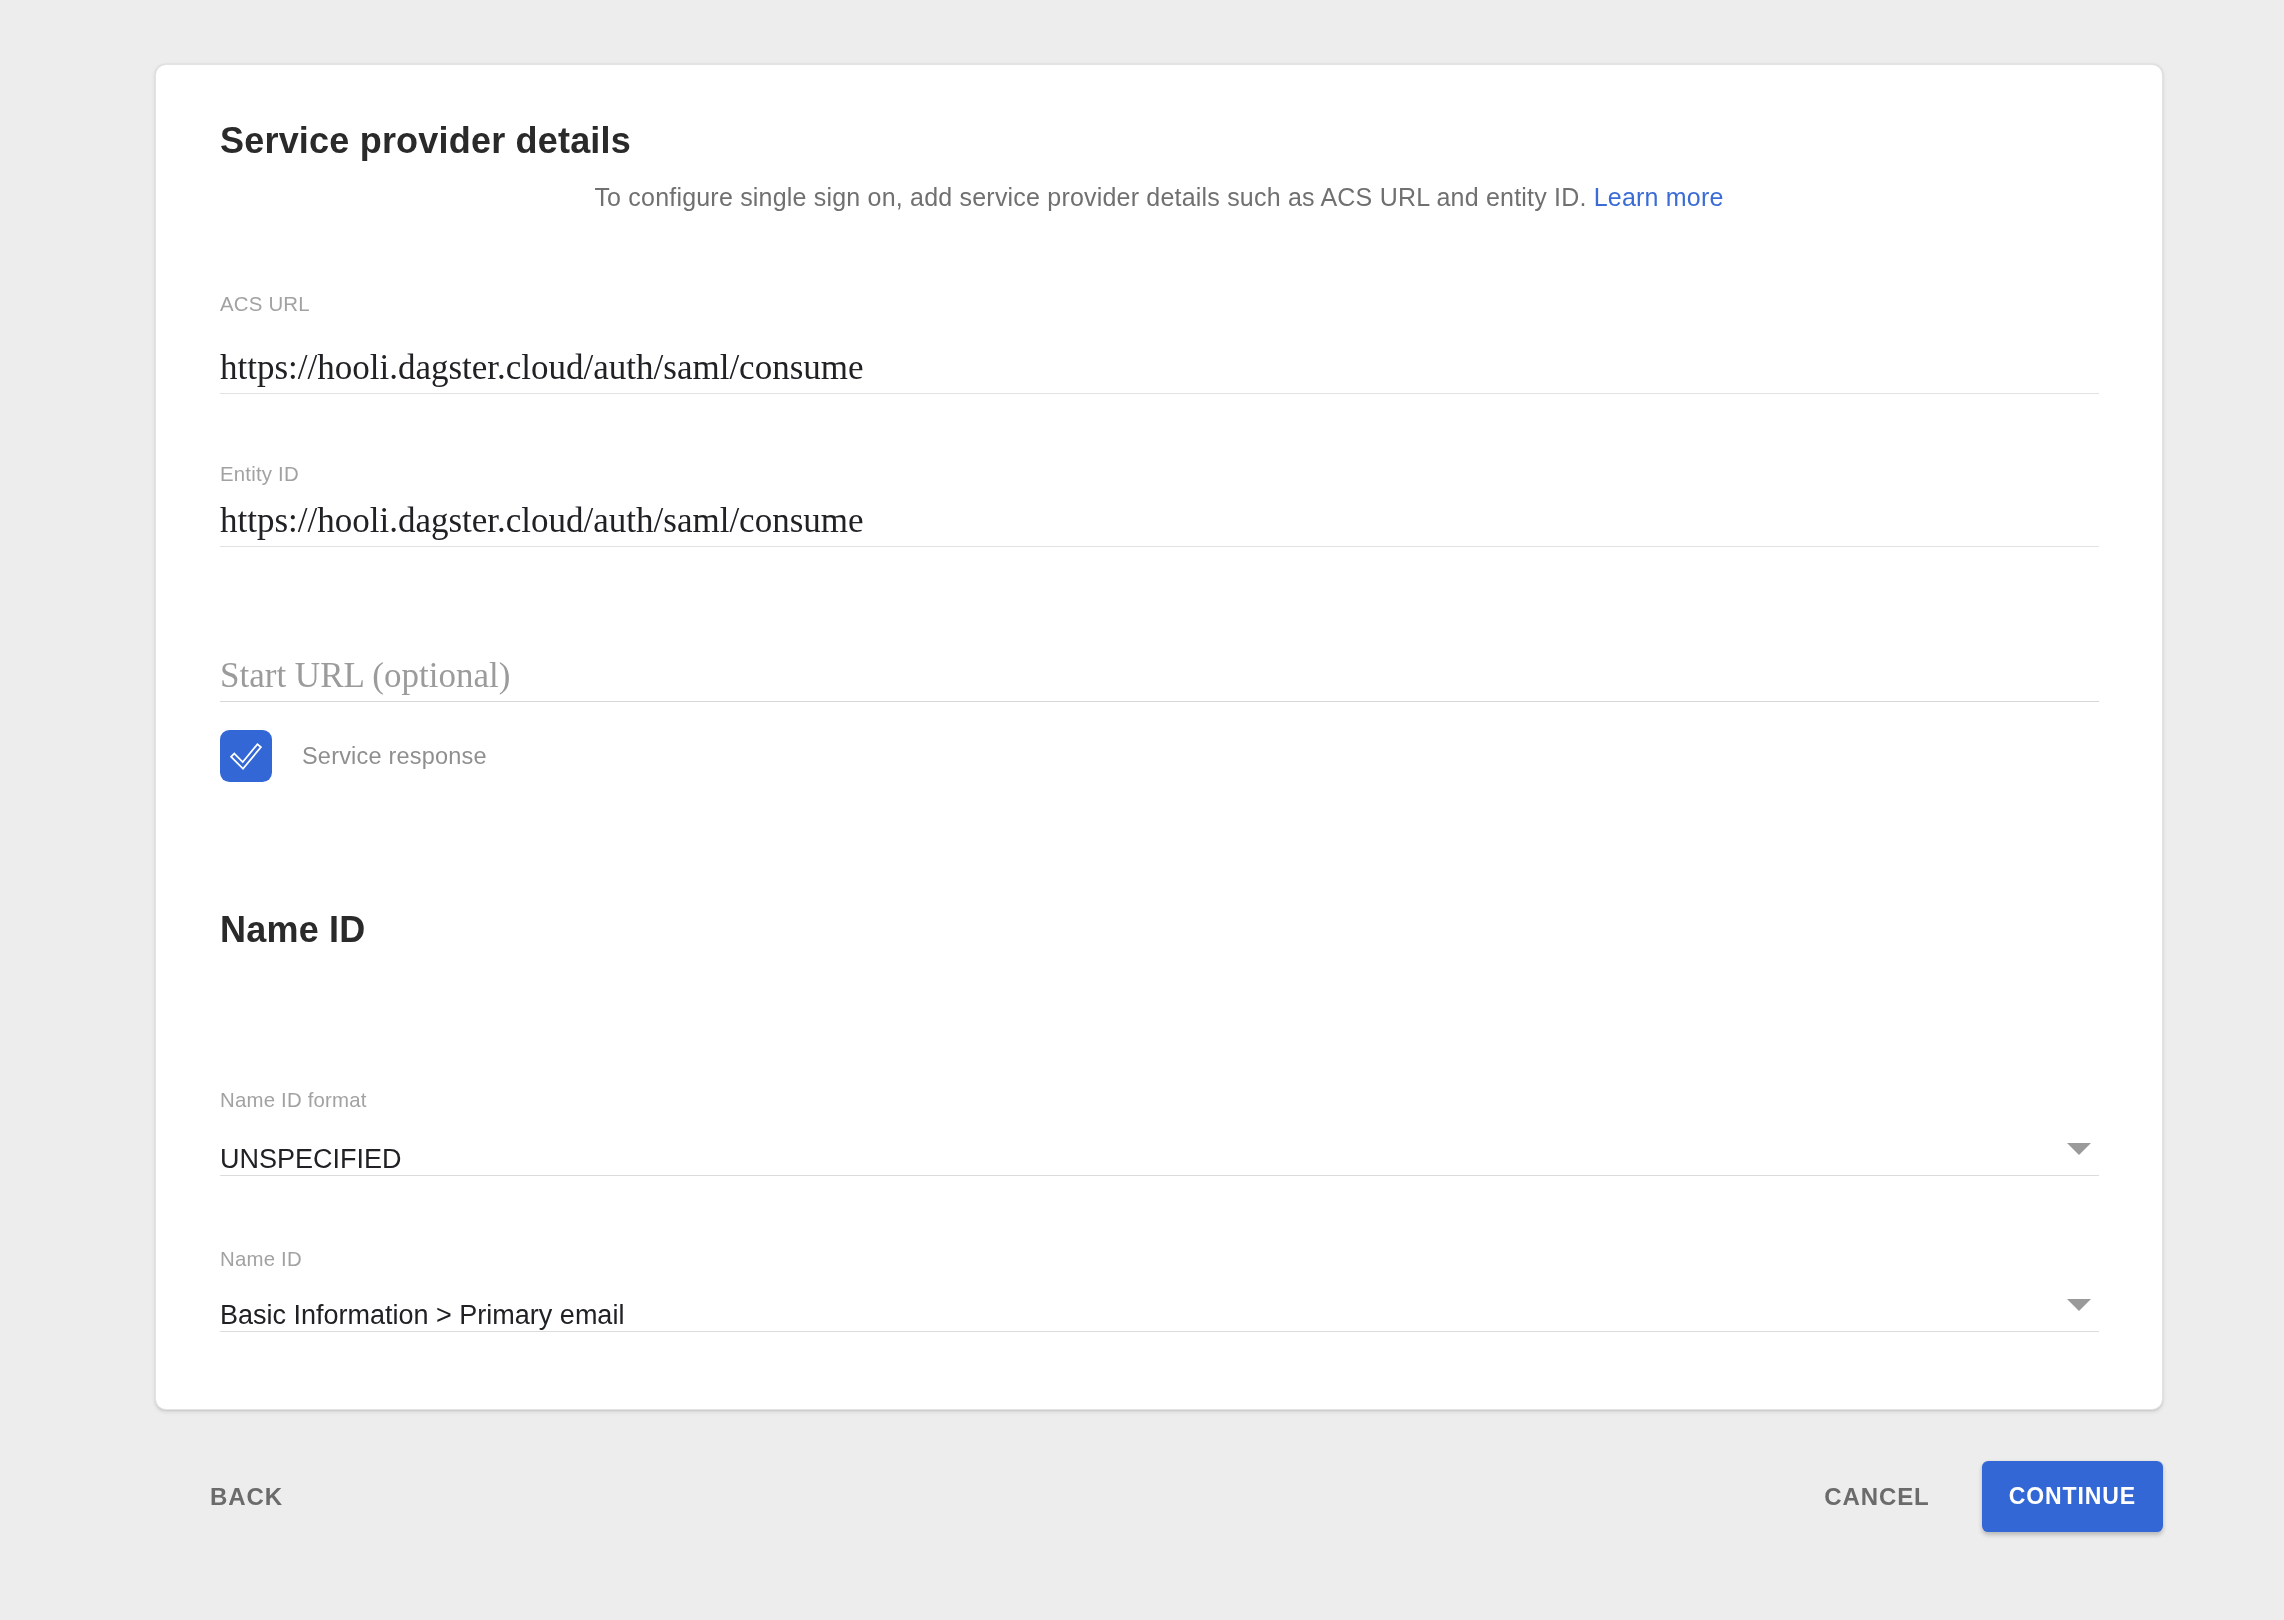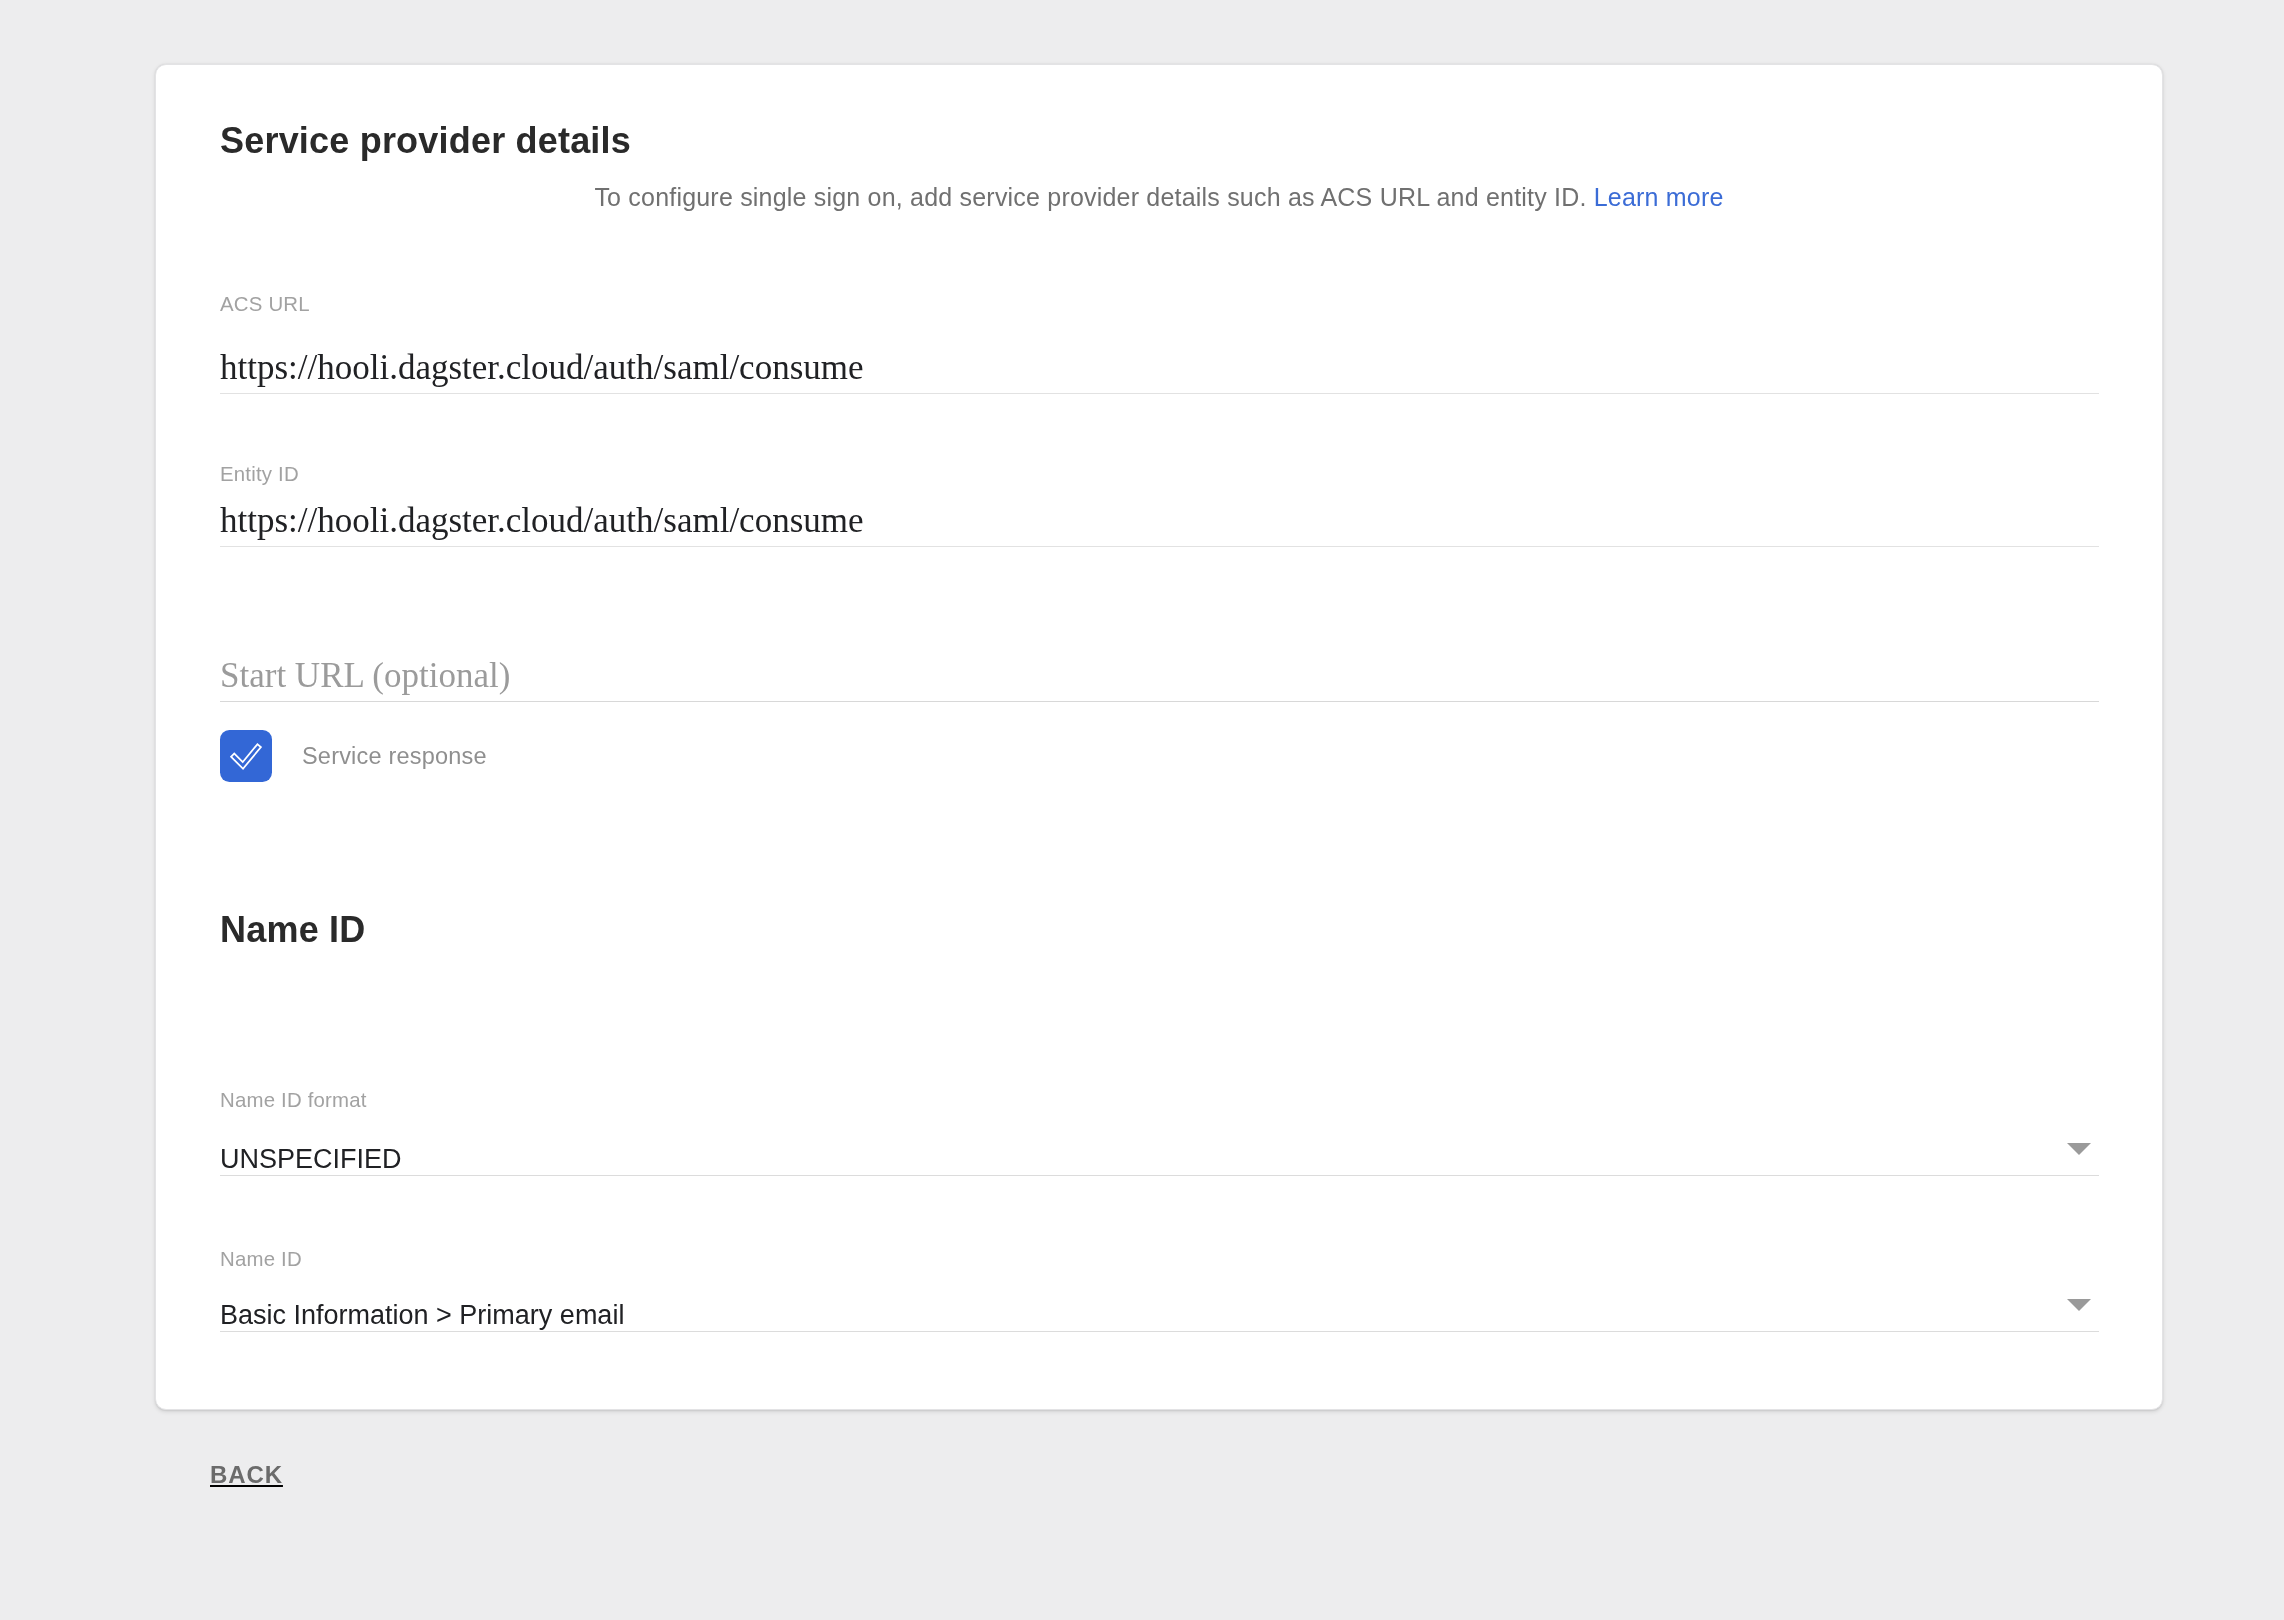--- a/index.html
+++ b/index.html
@@ -54,21 +54,21 @@
   }
   .select-value{position:absolute;left:0;bottom:0;font-size:27px;color:#202124;}
   .dd-arrow{
     position:absolute;right:7.8px;bottom:20.4px;width:0;height:0;
     border-left:12.5px solid transparent;border-right:12.5px solid transparent;
     border-top:12.5px solid #9a9a9a;
   }
 
   .footer{
     position:absolute;left:210px;right:121px;top:1461px;height:71px;
-    display:flex;align-items:flex-start;justify-content:space-between;text-decoration:underline;
+    display:flex;align-items:center;justify-content:space-between;
   }
   .text-btn{
     font-size:24px;font-weight:600;color:#6b6b6b;letter-spacing:0.9px;
     background:none;border:none;cursor:pointer;padding:0;
     font-family:"Liberation Sans","DejaVu Sans",sans-serif;
   }
   .right-group{display:flex;align-items:center;gap:52px;}
   .primary-btn{
     height:71px;padding:0 27px;background:#3367d6;color:#ffffff;
     font-size:23px;font-weight:600;letter-spacing:0.9px;
@@ -136,16 +136,20 @@
     <div class="field-label t-nid-label">Name ID</div>
     <div class="select-row t-nid-row" role="listbox">
       <span class="select-value">Basic Information &gt; Primary email</span>
       <span class="dd-arrow"></span>
     </div>
 
   </div>
 
   <div class="footer">
     <button class="text-btn">BACK</button>
+    <div class="right-group">
+      <button class="text-btn">CANCEL</button>
+      <button class="primary-btn">CONTINUE</button>
+    </div>
   </div>
 
 </div>
 
 
 </body></html>

